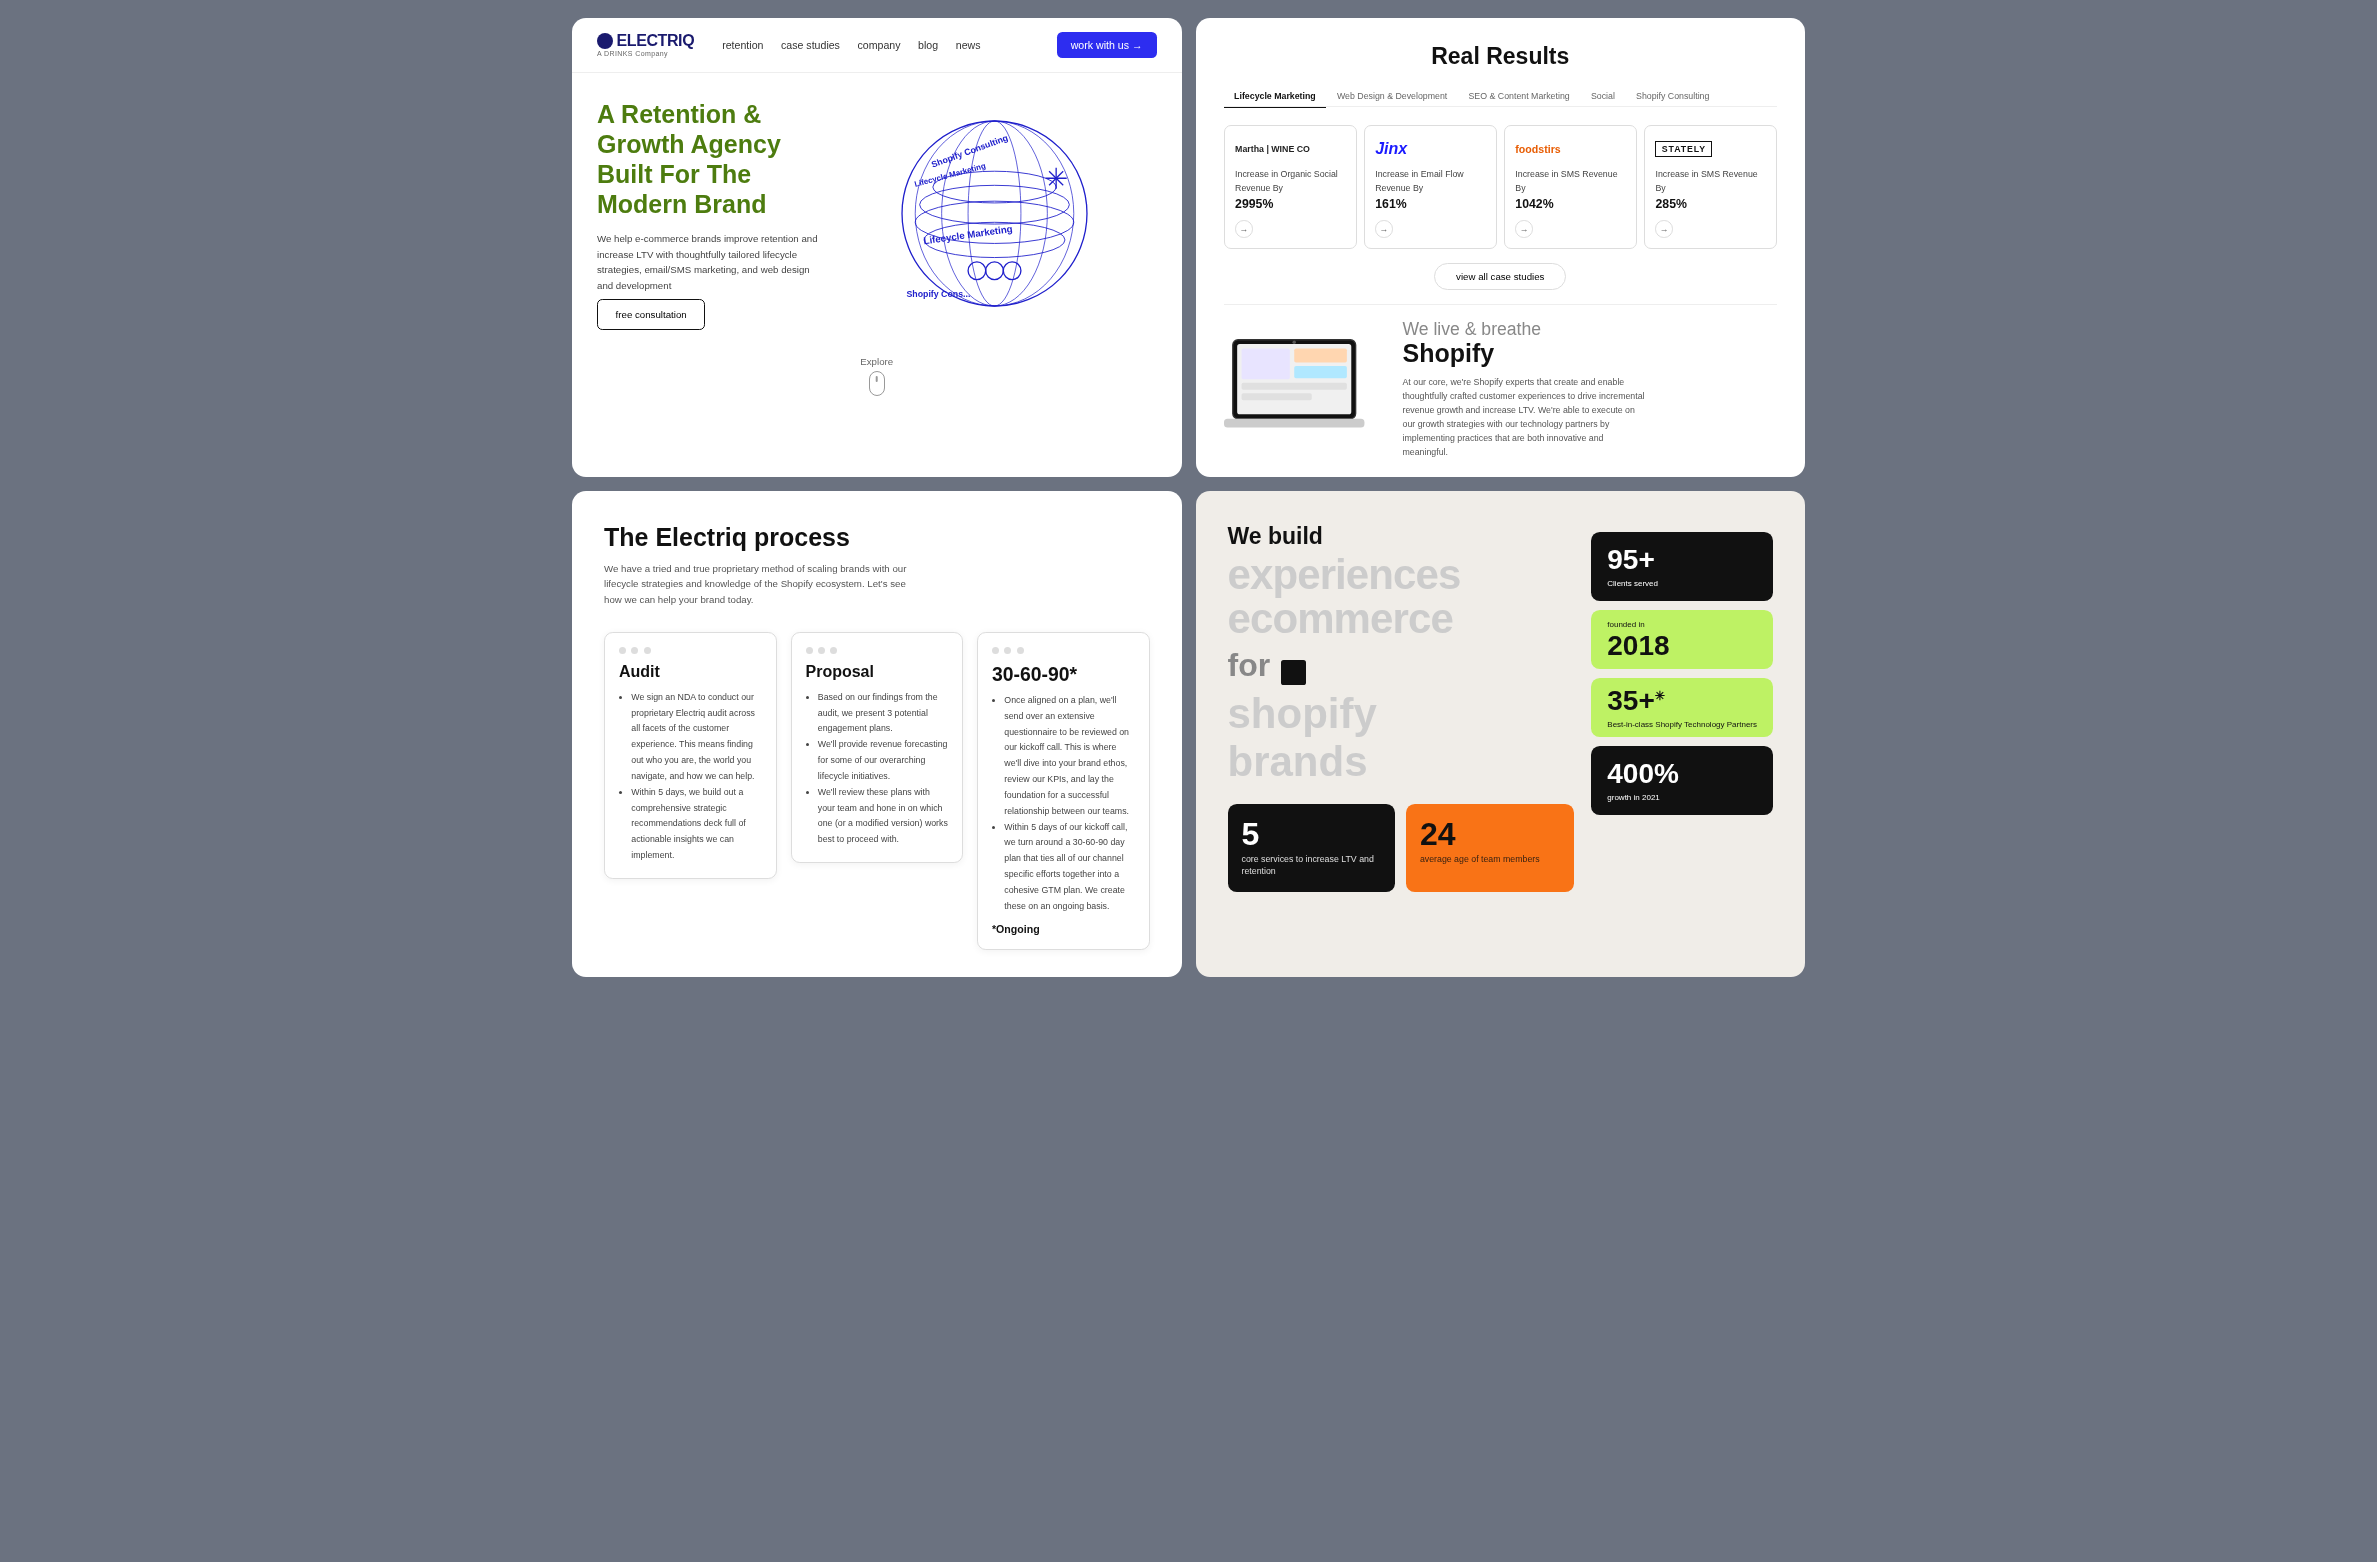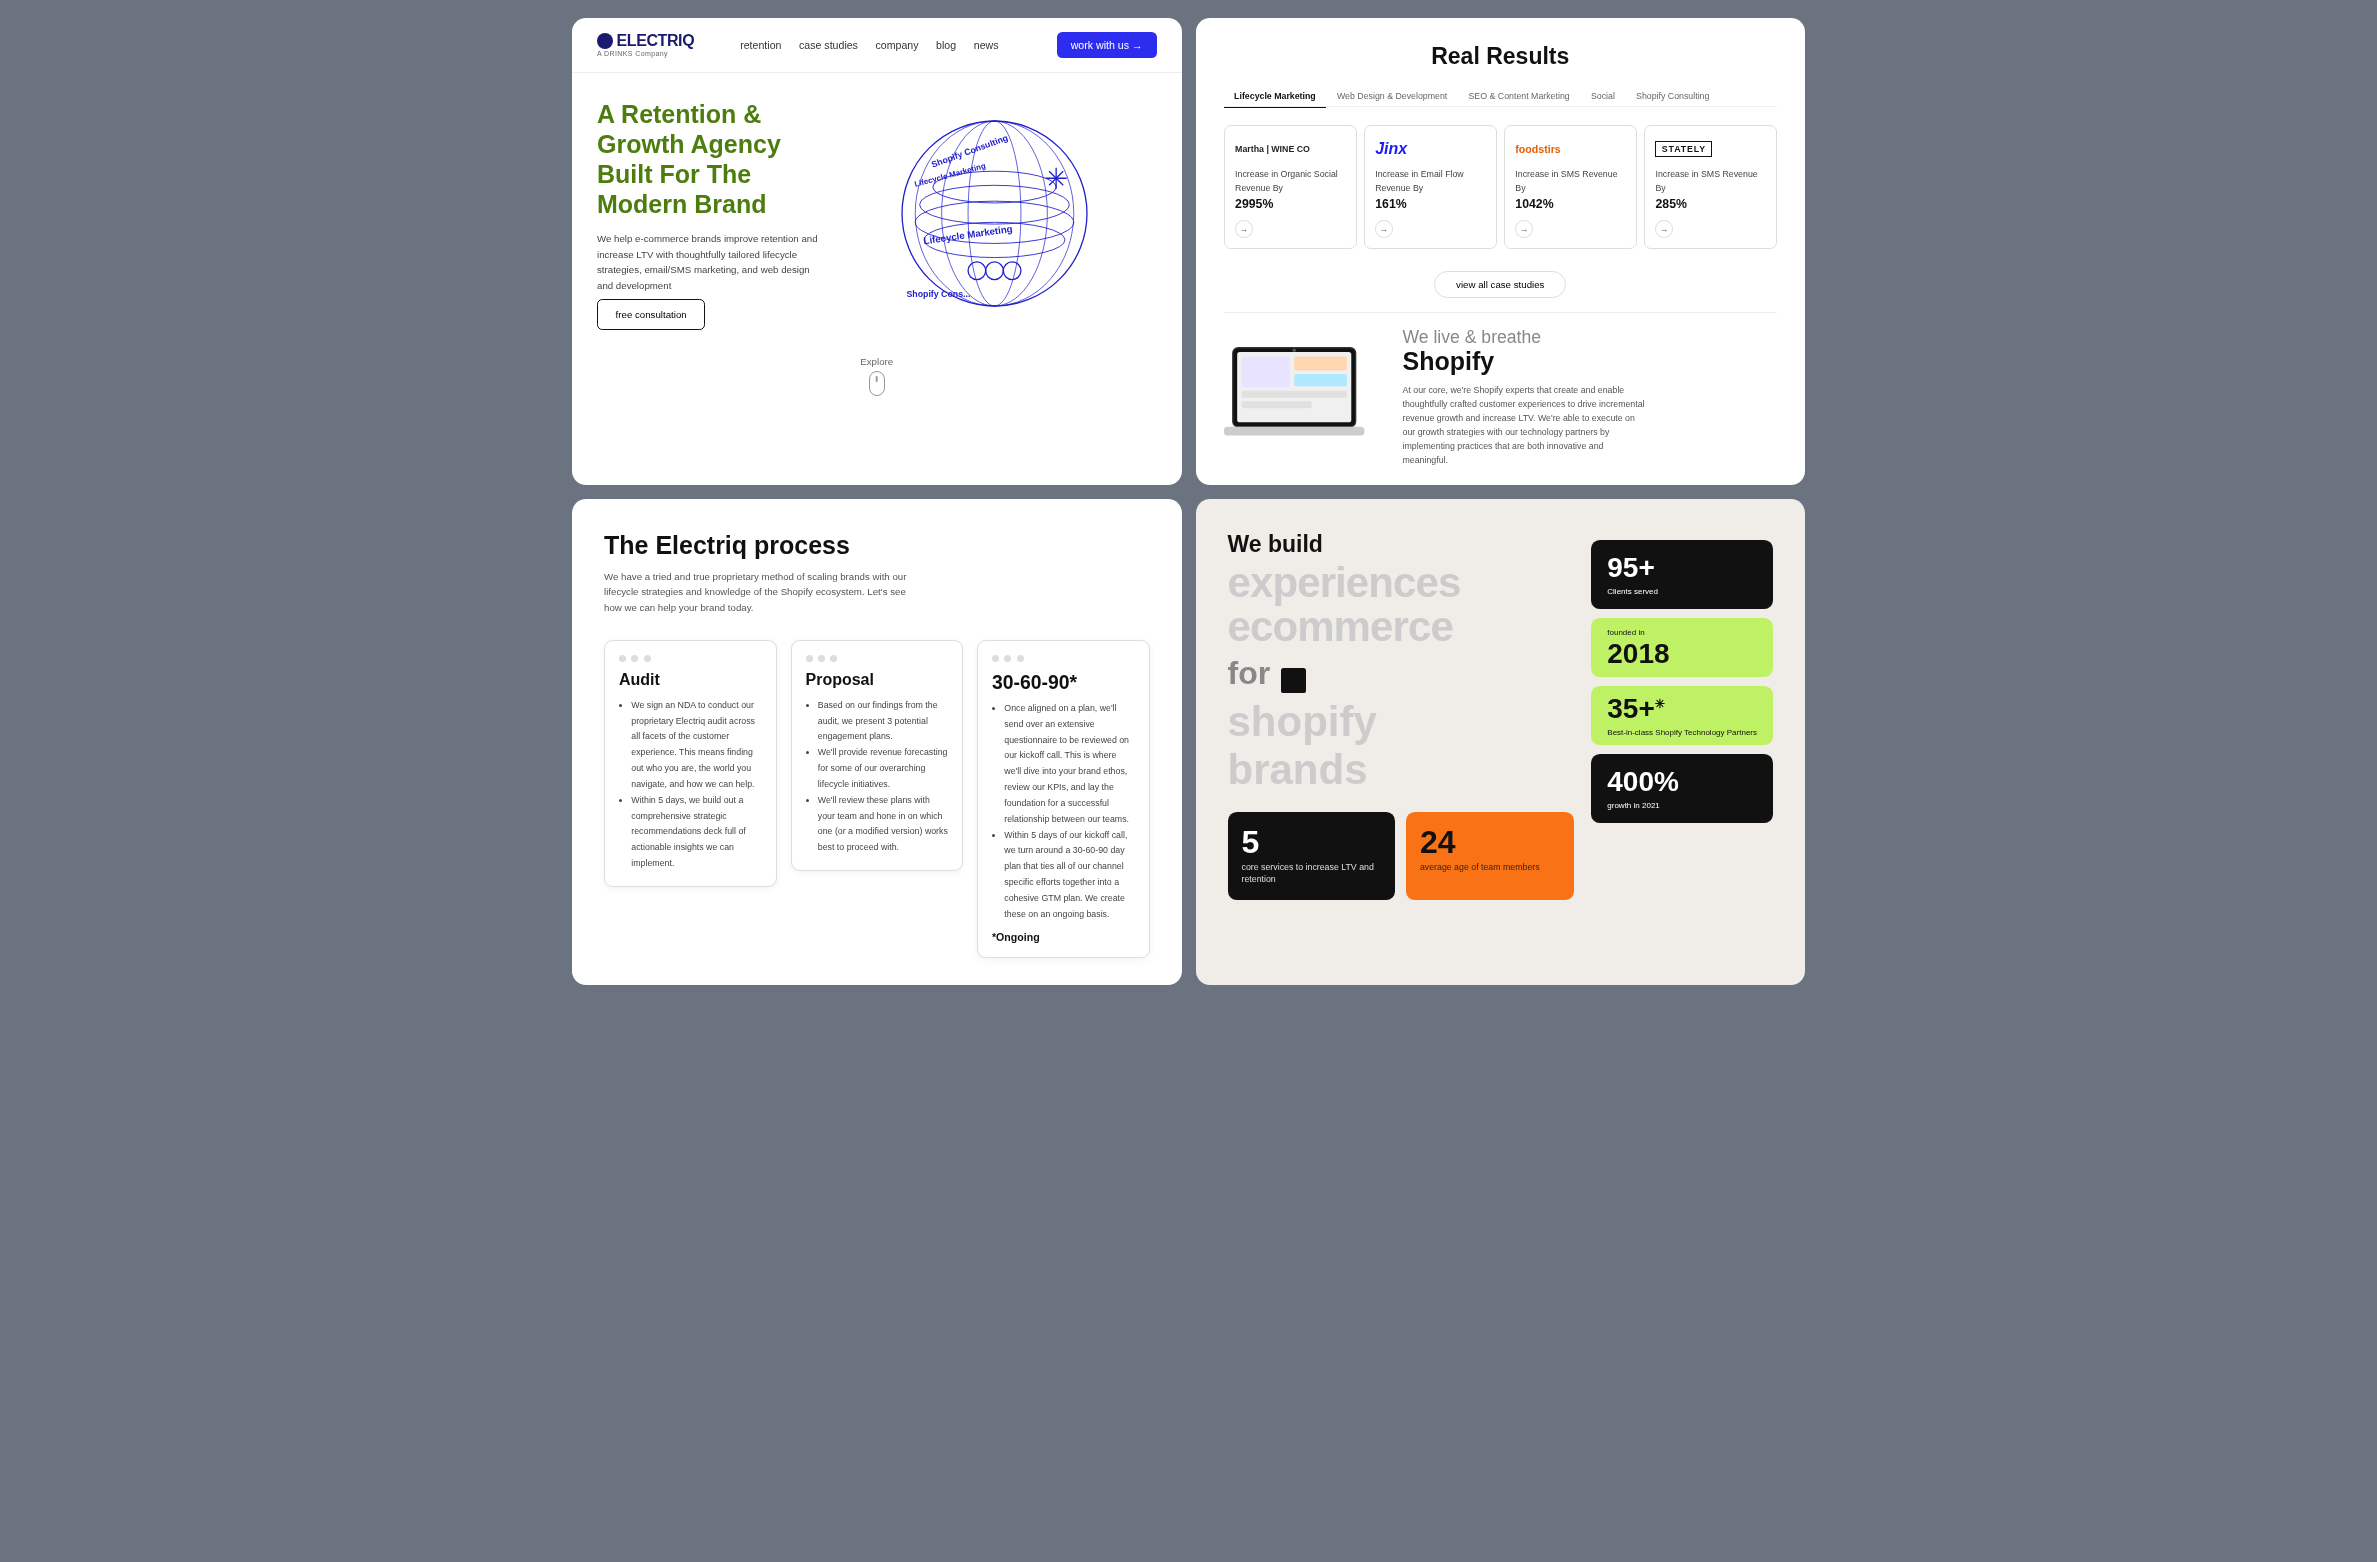--- a/index.html
+++ b/index.html
@@ -32,21 +32,21 @@
     .hero-nav {
       display: flex;
       align-items: center;
       padding: 14px 25px;
       gap: 21px;
       border-bottom: 0.9px solid #eee;
     }
     .hero-logo {
       display: flex;
       flex-direction: column;
-      margin-right: 25px;
+      margin-right: 7px;
     }
     .logo-main {
       font-size: 16px;
       font-weight: 900;
       letter-spacing: -0.4px;
       color: #1a1a6e;
       display: flex;
       align-items: center;
       gap: 3.5px;
     }
@@ -175,21 +175,21 @@
     .results-tab.active {
       border-bottom: 1.8px solid #111;
       margin-bottom: -1.8px;
       color: #111;
       font-weight: 600;
     }
     .case-cards {
       display: grid;
       grid-template-columns: repeat(4, 1fr);
       gap: 7px;
-      margin-bottom: 22px;
+      margin-bottom: 14px;
     }
     .case-card {
       border: 0.9px solid #ddd;
       border-radius: 7px;
       padding: 10.6px;
       font-size: 8.8px;
     }
     .case-logo {
       margin-bottom: 7px;
       height: 25px;

